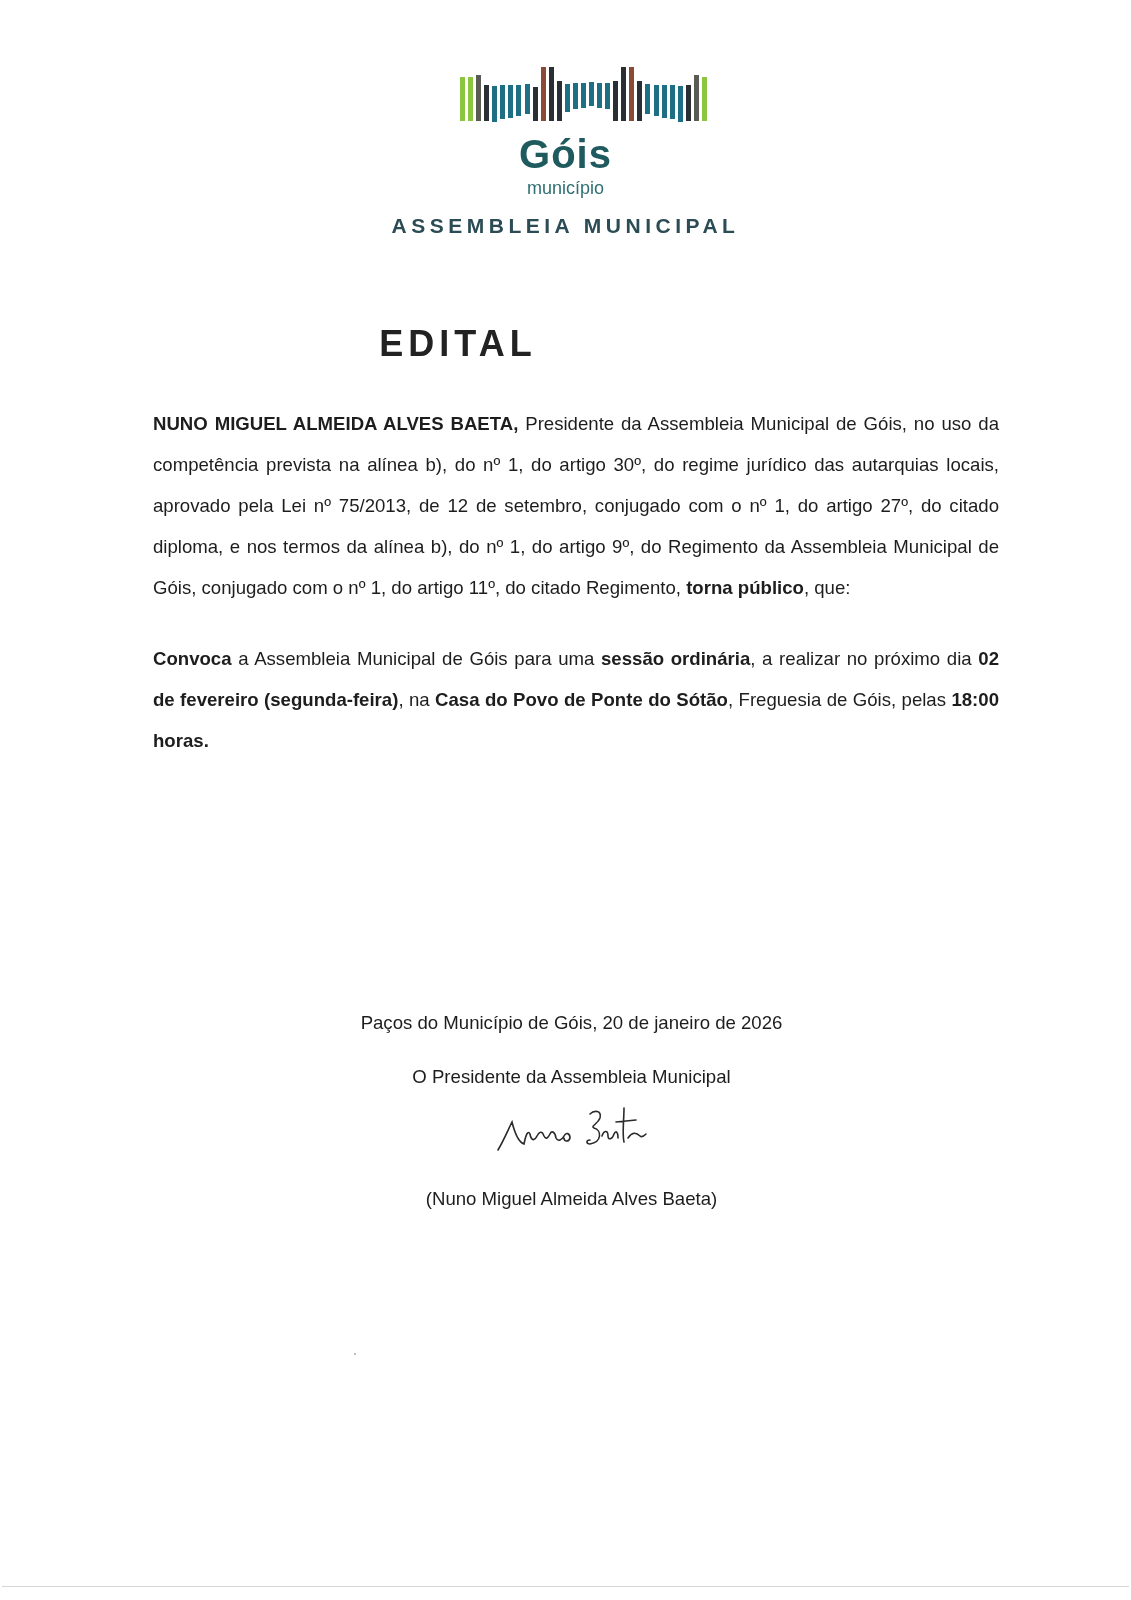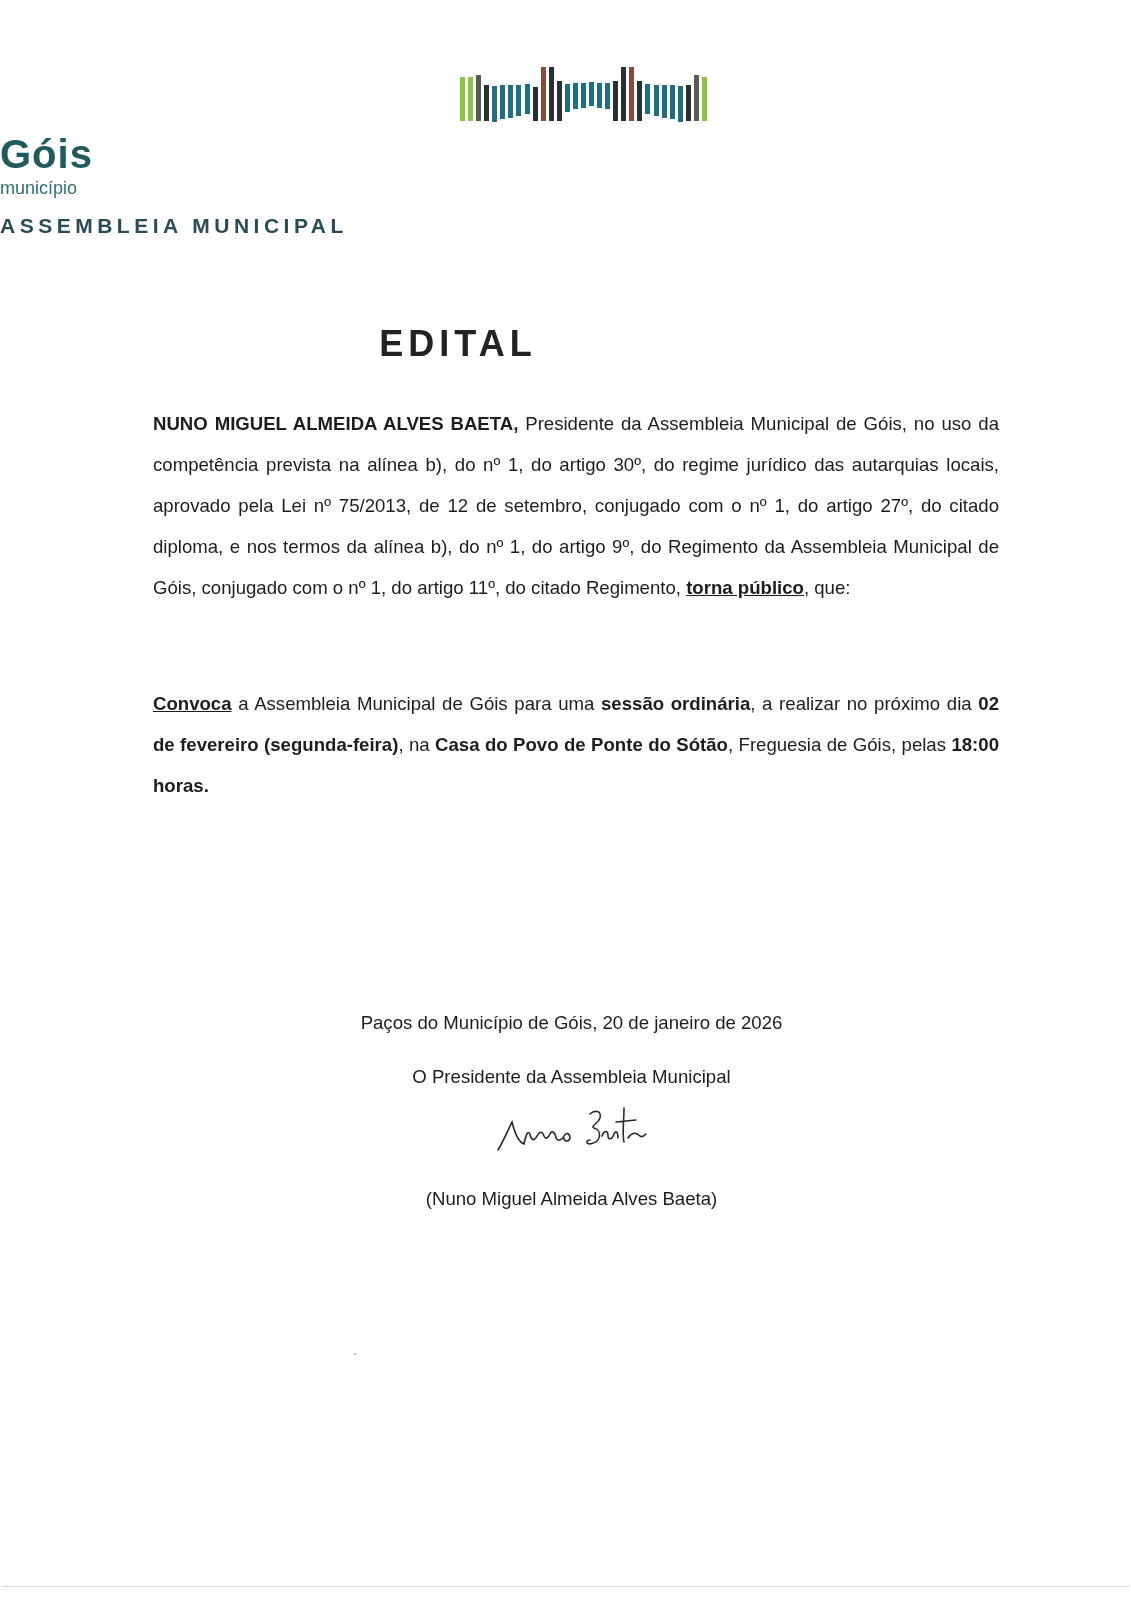--- a/index.html
+++ b/index.html
@@ -3,35 +3,35 @@
 <meta charset="utf-8">
 <style>
   html, body { margin:0; padding:0; background:#ffffff; }
   body { width:1131px; height:1600px; position:relative; overflow:hidden;
          font-family:"Liberation Sans", sans-serif; color:#1e1e1e; }
   .page { position:absolute; left:0; top:0; width:1131px; height:1600px; background:#fff; }
 
   
   .logo { position:absolute; left:460px; top:60px; width:250px; height:65px; }
   .logo .bar { position:absolute; bottom:4px; width:5px; }
-  .brand { position:absolute; left:0; width:1131px; color:#1f5a5e; }
+  .brand { position:absolute; left:0; width:1131px; text-align:center; color:#1f5a5e; }
   .brand-name { top:130px; font-size:40px; font-weight:bold; letter-spacing:1px; line-height:48px; }
   .brand-sub { top:177px; font-size:18px; line-height:22px; color:#2f6f72; }
   .brand-org { top:213px; font-size:21px; font-weight:bold; letter-spacing:4.5px; color:#2b4c55; line-height:26px; }
 
   .title { position:absolute; left:0; width:916px; top:322px; text-align:center;
            font-size:36px; font-weight:bold; letter-spacing:5px; color:#222; line-height:44px; }
 
   .body-text { position:absolute; left:153px; width:846px; font-size:18.6px; line-height:41px;
                text-align:justify; color:#1d1d1d; }
   .p1 { top:403px; }
-  .p2 { top:683px; }
+  .p2 { top:638px; }
   .p3 { top:810px; }
   .b { font-weight:bold; }
-  .u { text-decoration:underline; font-weight:bold; }
+  .u { font-weight:bold; }
 
   .center-line { position:absolute; left:0; width:1131px; text-align:center; font-size:18.6px;
                  color:#1d1d1d; line-height:24px; }
   .place-date { top:1011px; left:6px; }
   .signer-role { top:1065px; left:6px; }
   .signer-name { top:1187px; left:6px; }
   .signature { position:absolute; left:490px; top:1100px; width:180px; height:60px; }
   .dot { position:absolute; left:354px; top:1353px; width:2px; height:2px; background:#aaa; border-radius:50%; }
   .bottom-line { position:absolute; left:2px; top:1586px; width:1127px; height:1px; background:#d6d6d6; }
 </style>

